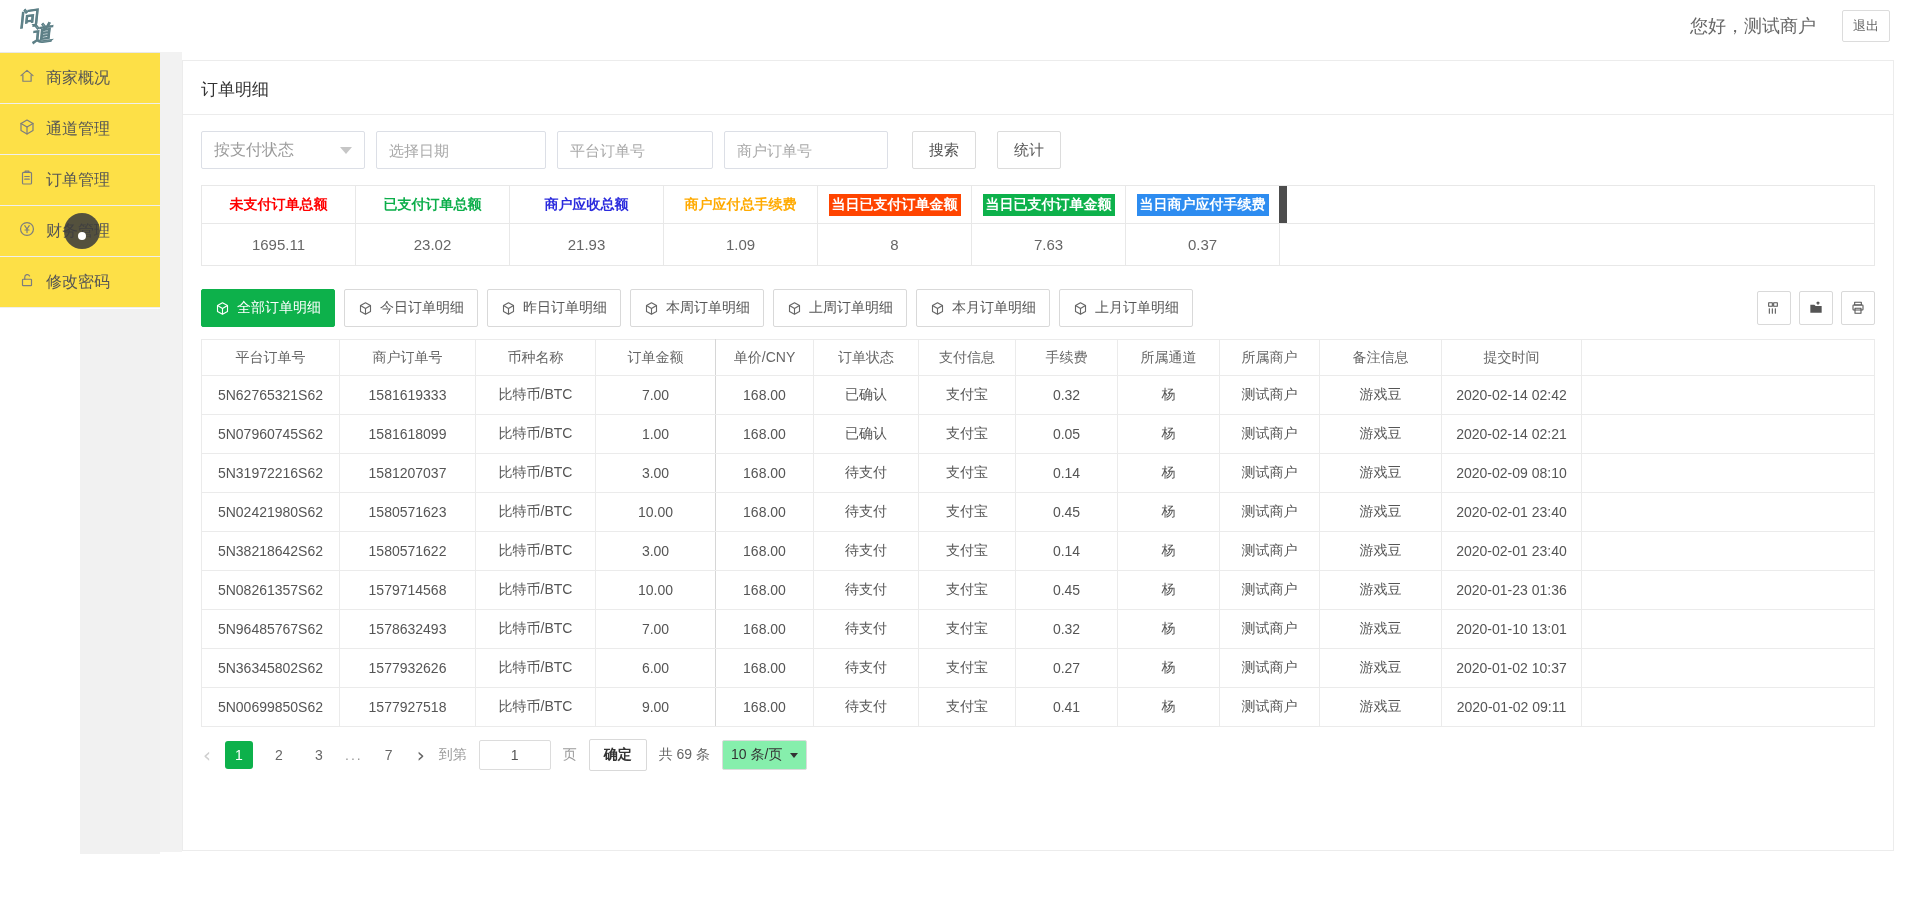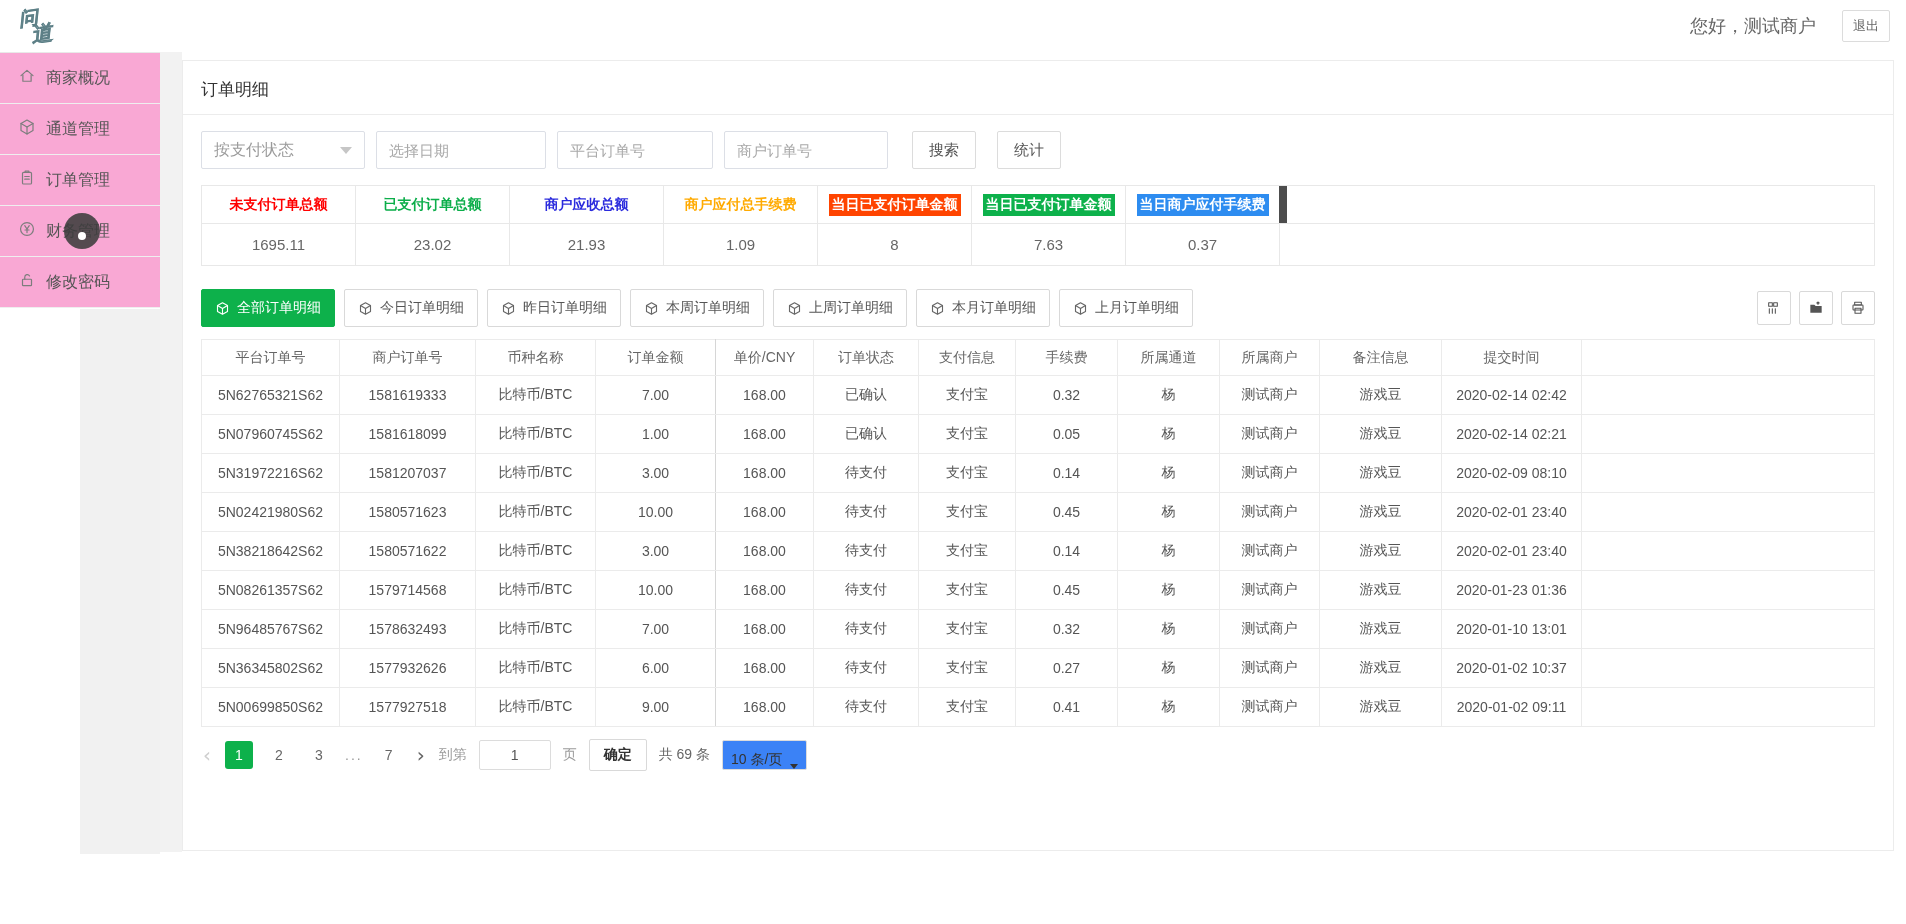--- a/index.html
+++ b/index.html
@@ -13,21 +13,21 @@
   .topbar-right { display:flex; align-items:center; gap:26px; }
   .greeting { font-size:18px; color:#666; }
   .logout-btn { border:1px solid #dcdcdc; background:#fff; color:#666; font-size:13px;
                 padding:6px 10px; border-radius:2px; cursor:pointer; }
 
   
   .sidebar { position:absolute; left:0; top:52px; width:160px; height:803px;
              background:#fff; border-top:1px solid #e9e9e9; }
   .side-item { height:51px; display:flex; align-items:center; gap:10px;
                padding-left:18px; border-bottom:1px solid #efefef; font-size:16px;
-               color:#555; cursor:pointer; background:#f9a8d4; }
+               color:#555; cursor:pointer; background:#fde047; }
   .side-item svg { flex:0 0 auto; }
   .side-gray-strip { position:absolute; left:80px; top:256px; width:80px; height:545px;
                      background:#f1f1f1; }
   .cursor-dot { position:absolute; left:64px; top:160px; width:36px; height:36px;
                 border-radius:50%; background:rgba(60,60,60,.88); }
   .cursor-dot::after { content:""; position:absolute; left:14px; top:19px; width:8px;
                        height:8px; border-radius:50%; background:#fff; }
   .gutter { position:absolute; left:160px; top:52px; width:22px; height:800px;
             background:#f2f2f2; }
 
@@ -93,22 +93,22 @@
   .pg-arrow.disabled { color:#cfcfcf; }
   .pg-num { min-width:28px; height:28px; display:flex; align-items:center; justify-content:center;
             border-radius:3px; cursor:pointer; color:#666; }
   .pg-num.active { background:var(--green); color:#fff; }
   .pg-ellipsis { color:#999; letter-spacing:2px; }
   .pg-dim { color:#9b9b9b; }
   .goto-input { width:72px; height:30px; border:1px solid #dcdcdc; border-radius:2px;
                 text-align:center; font-size:14px; color:#555; }
   .confirm-btn { height:32px; padding:0 14px; border:1px solid #d9d9d9; background:#fff;
                  border-radius:2px; font-size:14px; color:#333; font-weight:bold; cursor:pointer; }
-  .size-select { height:30px; border:1px solid #dcdcdc; border-radius:2px; background:#3b82f6;
-                 display:flex; align-items:flex-end; gap:8px; padding:0 8px; font-size:14px;
+  .size-select { height:30px; border:1px solid #dcdcdc; border-radius:2px; background:#86efac;
+                 display:flex; align-items:center; gap:8px; padding:0 8px; font-size:14px;
                  color:#333; cursor:pointer; }
   .size-caret { width:0; height:0; border-left:4.5px solid transparent;
                 border-right:4.5px solid transparent; border-top:5.5px solid #333; }
 </style>
 </head>
 <body>
 
 <div class="topbar">
   <div class="logo">
     <svg width="46" height="46" viewBox="0 0 46 46">

